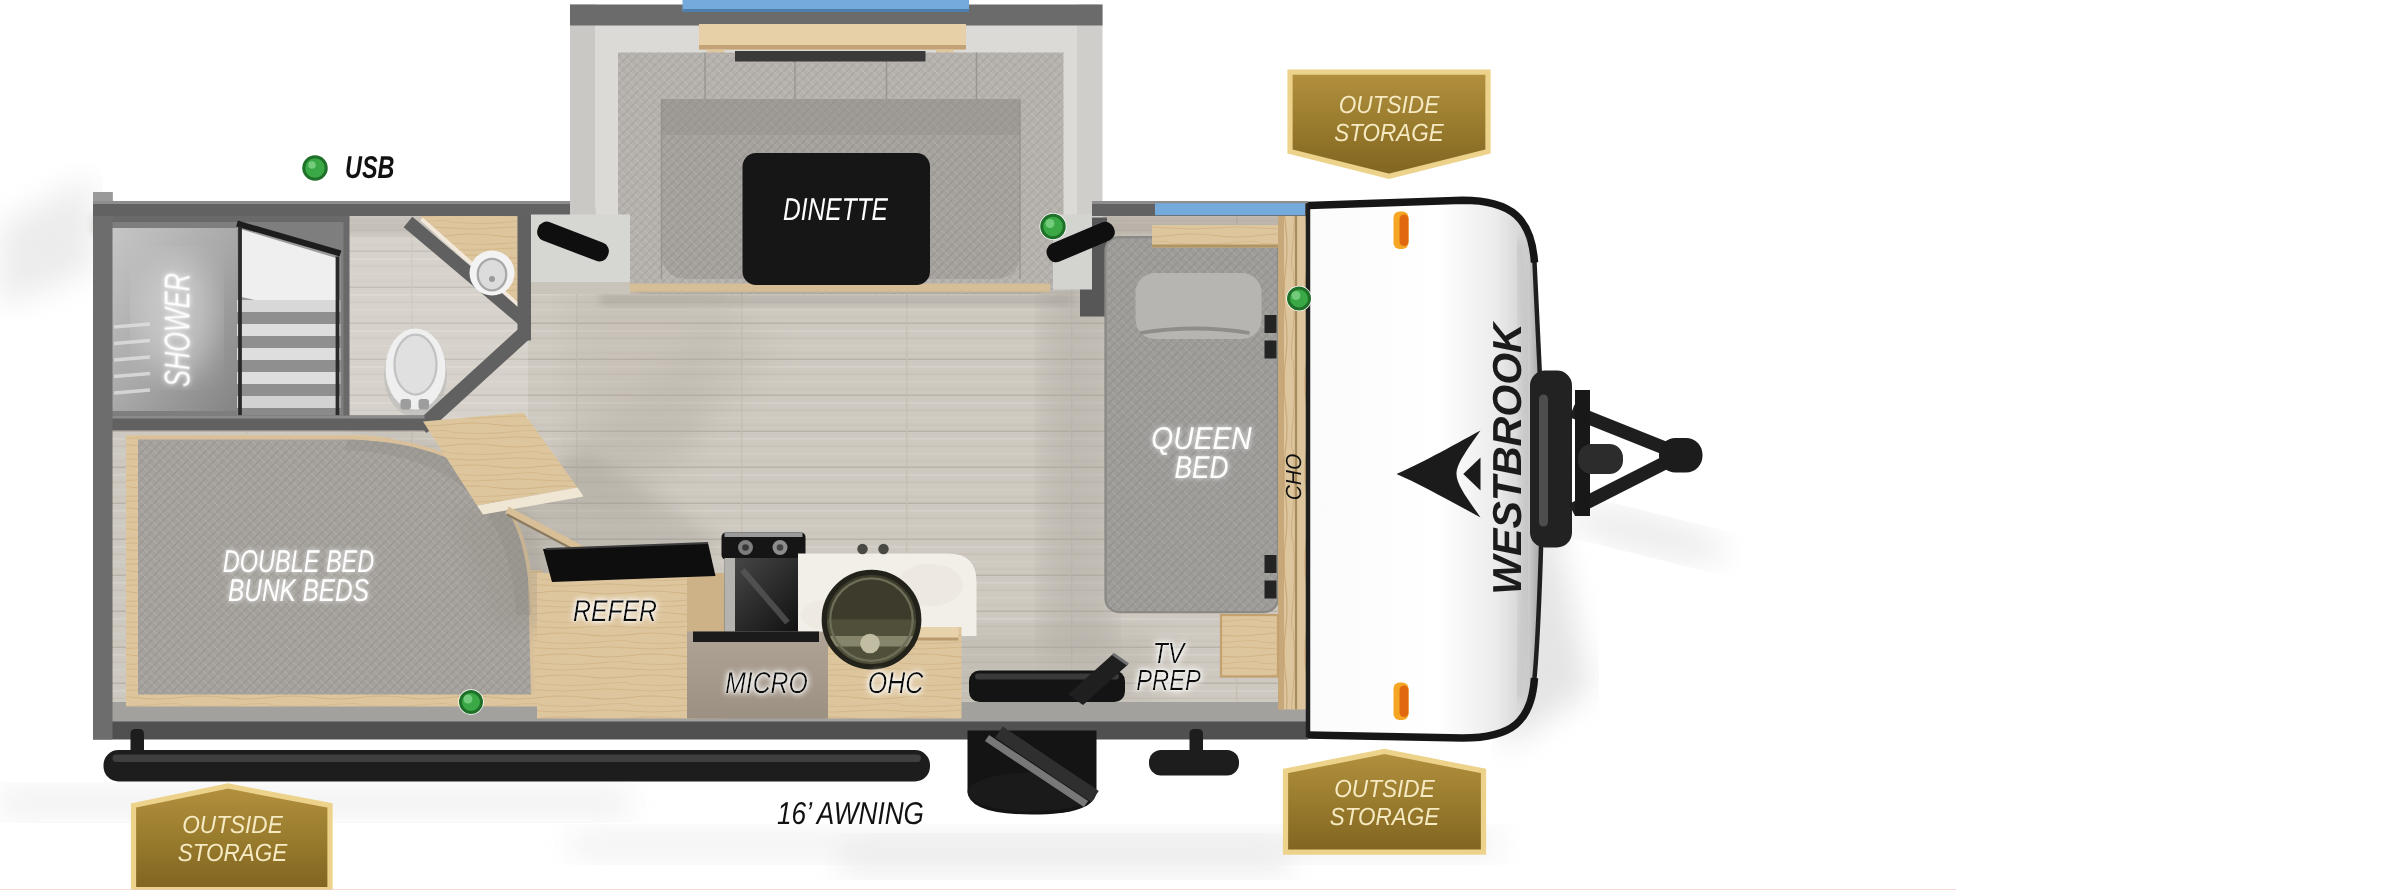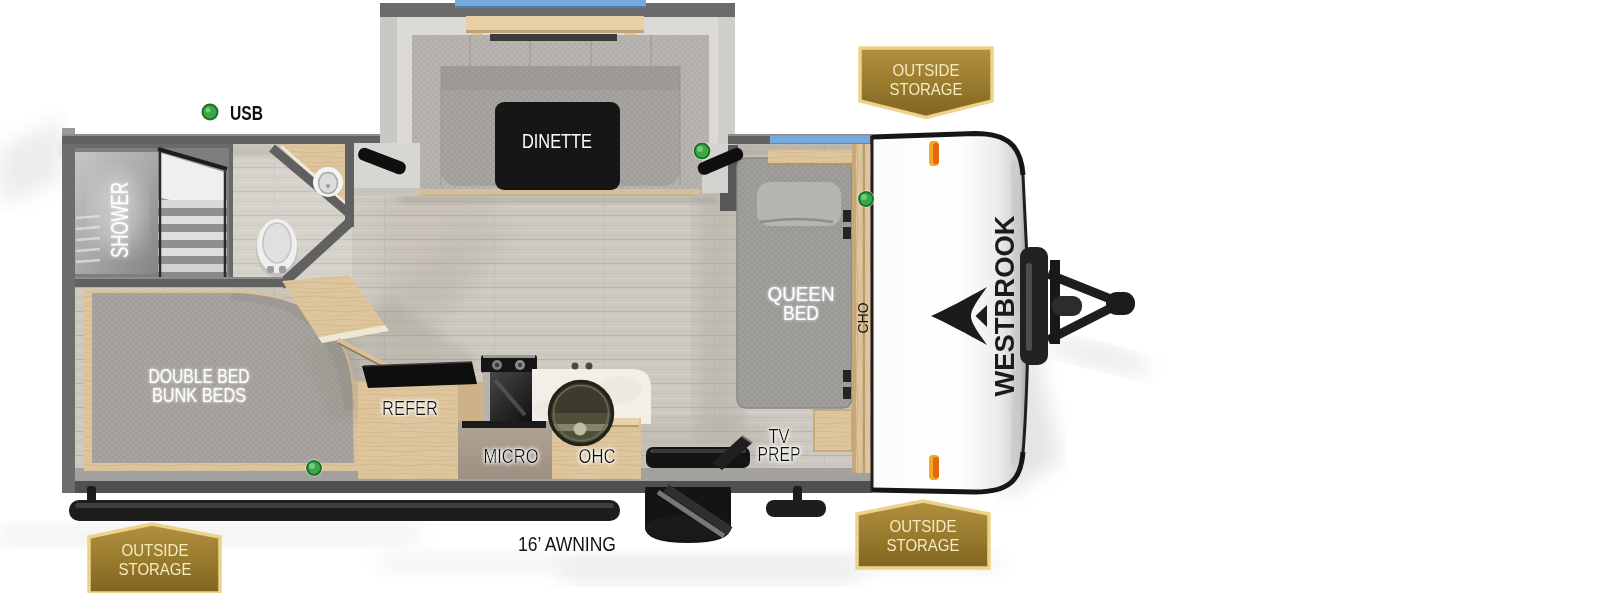--- a/index.html
+++ b/index.html
@@ -1,17 +1,17 @@
 <!DOCTYPE html>
 <html><head>
 <meta charset="utf-8">
 <style>
   html,body{margin:0;padding:0;background:#fff;}
   .scene{position:relative;width:1304px;height:593px;overflow:hidden;background:#ef4444;
-         font-family:"Liberation Sans", sans-serif;}
+         font-family:"Liberation Sans", sans-serif;font-style:italic;}
   svg text{font-family:"Liberation Sans", sans-serif;}
 </style>
 </head>
 <body>
 <div class="scene">
 <svg width="1600" height="593" viewBox="0 0 1600 593" xmlns="http://www.w3.org/2000/svg">
 <defs>
   <pattern id="floorPat" width="110" height="24" patternUnits="userSpaceOnUse">
     <rect width="110" height="24" fill="#cec9c0"></rect>
     <rect y="4" width="110" height="1" fill="#d9d4cc" opacity="0.8"></rect>

